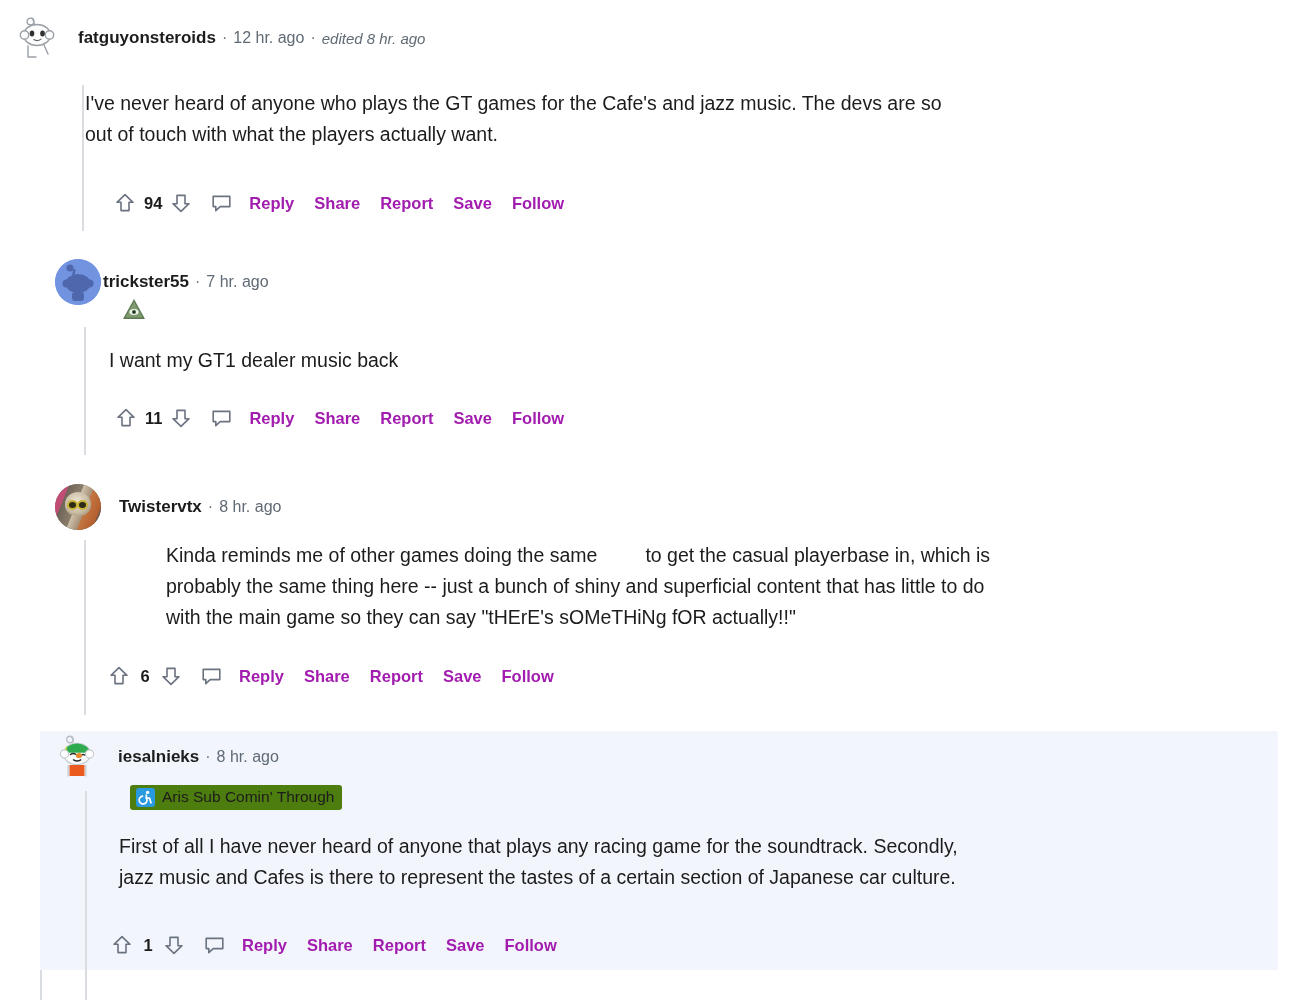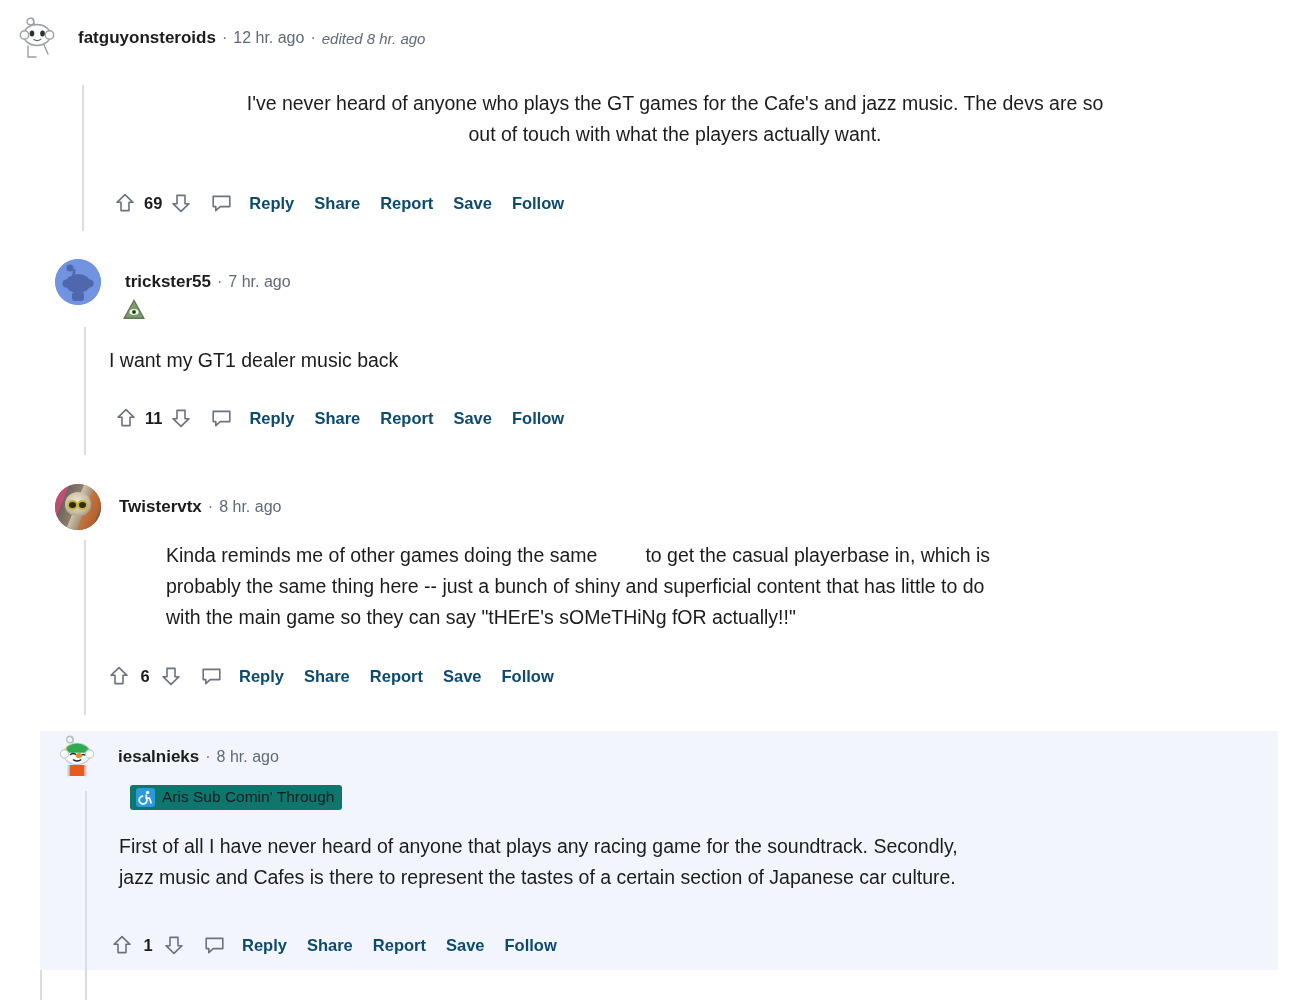--- a/index.html
+++ b/index.html
@@ -130,21 +130,21 @@
   .gap-glyph {
     display: inline-block;
     width: 48px;
   }
 
   
   .flair {
     display: inline-flex;
     align-items: center;
     gap: 7px;
-    background: #0f766e;
+    background: #4d7c0f;
     border-radius: 3px;
     padding: 2px 8px 3px 6px;
     font-size: 15.5px;
     color: #1c1c1c;
     line-height: 20px;
     white-space: nowrap;
   }
   .flair-icon {
     width: 19px;
     height: 19px;
@@ -179,21 +179,21 @@
     font-size: 16.5px;
     font-weight: 700;
     color: #1c1c1c;
     min-width: 14px;
     text-align: center;
     padding: 0 5px;
   }
   .act-link {
     font-size: 16.5px;
     font-weight: 700;
-    color: #0c4a6e;
+    color: #a21caf;
     margin-left: 20px;
     white-space: nowrap;
     cursor: pointer;
   }
   .act-comment-ico { margin-left: 12px; }
   .act-reply-first { margin-left: 14px; }
 </style>
 </head>
 <body>
 
@@ -222,32 +222,32 @@
           <path d="M20 24.5 q3.5 2.6 7 -0.4" stroke="#6b6b6b" stroke-width="1.2" fill="none" stroke-linecap="round"></path>
         </svg>
       </span>
       <span class="c-name" style="margin-left:18px;">fatguyonsteroids</span>
       <span class="c-sep">·</span>
       <span class="c-time">12 hr. ago</span>
       <span class="c-sep">·</span>
       <span class="c-edited">edited 8 hr. ago</span>
     </div>
 
-    <div class="c-body" style="position:absolute; left:85px; top:88px; width:1180px;text-align:center;">
+    <div class="c-body" style="position:absolute; left:85px; top:88px; width:1180px;">
       <div>I've never heard of anyone who plays the GT games for the Cafe's and jazz music. The devs are so</div>
       <div>out of touch with what the players actually want.</div>
     </div>
 
     <div class="actions" style="position:absolute; left:111px; top:188px;">
       <span class="ico-btn">
         <svg width="22" height="22" viewBox="0 0 22 22" xmlns="http://www.w3.org/2000/svg">
           <path d="M11 2.6 L19 10.3 L15 10.3 L15 18.6 L7 18.6 L7 10.3 L3 10.3 Z" fill="none" stroke="#6b7280" stroke-width="1.6" stroke-linejoin="round"></path>
         </svg>
       </span>
-      <span class="vote-count">69</span>
+      <span class="vote-count">94</span>
       <span class="ico-btn">
         <svg width="22" height="22" viewBox="0 0 22 22" xmlns="http://www.w3.org/2000/svg">
           <path d="M11 19.4 L3 11.7 L7 11.7 L7 3.4 L15 3.4 L15 11.7 L19 11.7 Z" fill="none" stroke="#6b7280" stroke-width="1.6" stroke-linejoin="round"></path>
         </svg>
       </span>
       <span class="ico-btn act-comment-ico">
         <svg width="23" height="23" viewBox="0 0 23 23" xmlns="http://www.w3.org/2000/svg">
           <path d="M3.2 4.4 h16.6 v10.2 h-9.6 l-4.4 4.1 v-4.1 h-2.6 Z" fill="none" stroke="#6b7280" stroke-width="1.6" stroke-linejoin="round"></path>
         </svg>
       </span>
@@ -270,21 +270,21 @@
           <g fill="#4f68ad">
             <circle cx="15" cy="9" r="3.6"></circle>
             <rect x="17.6" y="10" width="2.6" height="7" rx="1.3" transform="rotate(12 18.9 13.5)"></rect>
             <ellipse cx="23" cy="24.5" rx="12.5" ry="9.6"></ellipse>
             <circle cx="11.5" cy="24.5" r="4"></circle>
             <circle cx="34.5" cy="24.5" r="4"></circle>
             <rect x="17" y="33" width="12" height="9" rx="3"></rect>
           </g>
         </svg>
       </span>
-      <span class="c-name" style="margin-left:24px;">trickster55</span>
+      <span class="c-name" style="margin-left:2px;">trickster55</span>
       <span class="c-sep">·</span>
       <span class="c-time">7 hr. ago</span>
     </div>
 
     <span style="position:absolute; left:121px; top:42px;">
       <svg class="emoji-flair" viewBox="0 0 26 24" xmlns="http://www.w3.org/2000/svg">
         <path d="M13 2 L24 22 L2 22 Z" fill="#5d7a55"></path>
         <path d="M13 4.5 L21.6 20.6 L4.4 20.6 Z" fill="#7e9a6e"></path>
         <ellipse cx="13" cy="15" rx="4.6" ry="3" fill="#eef3ea"></ellipse>
         <circle cx="13" cy="15" r="2" fill="#3d5a3a"></circle>

